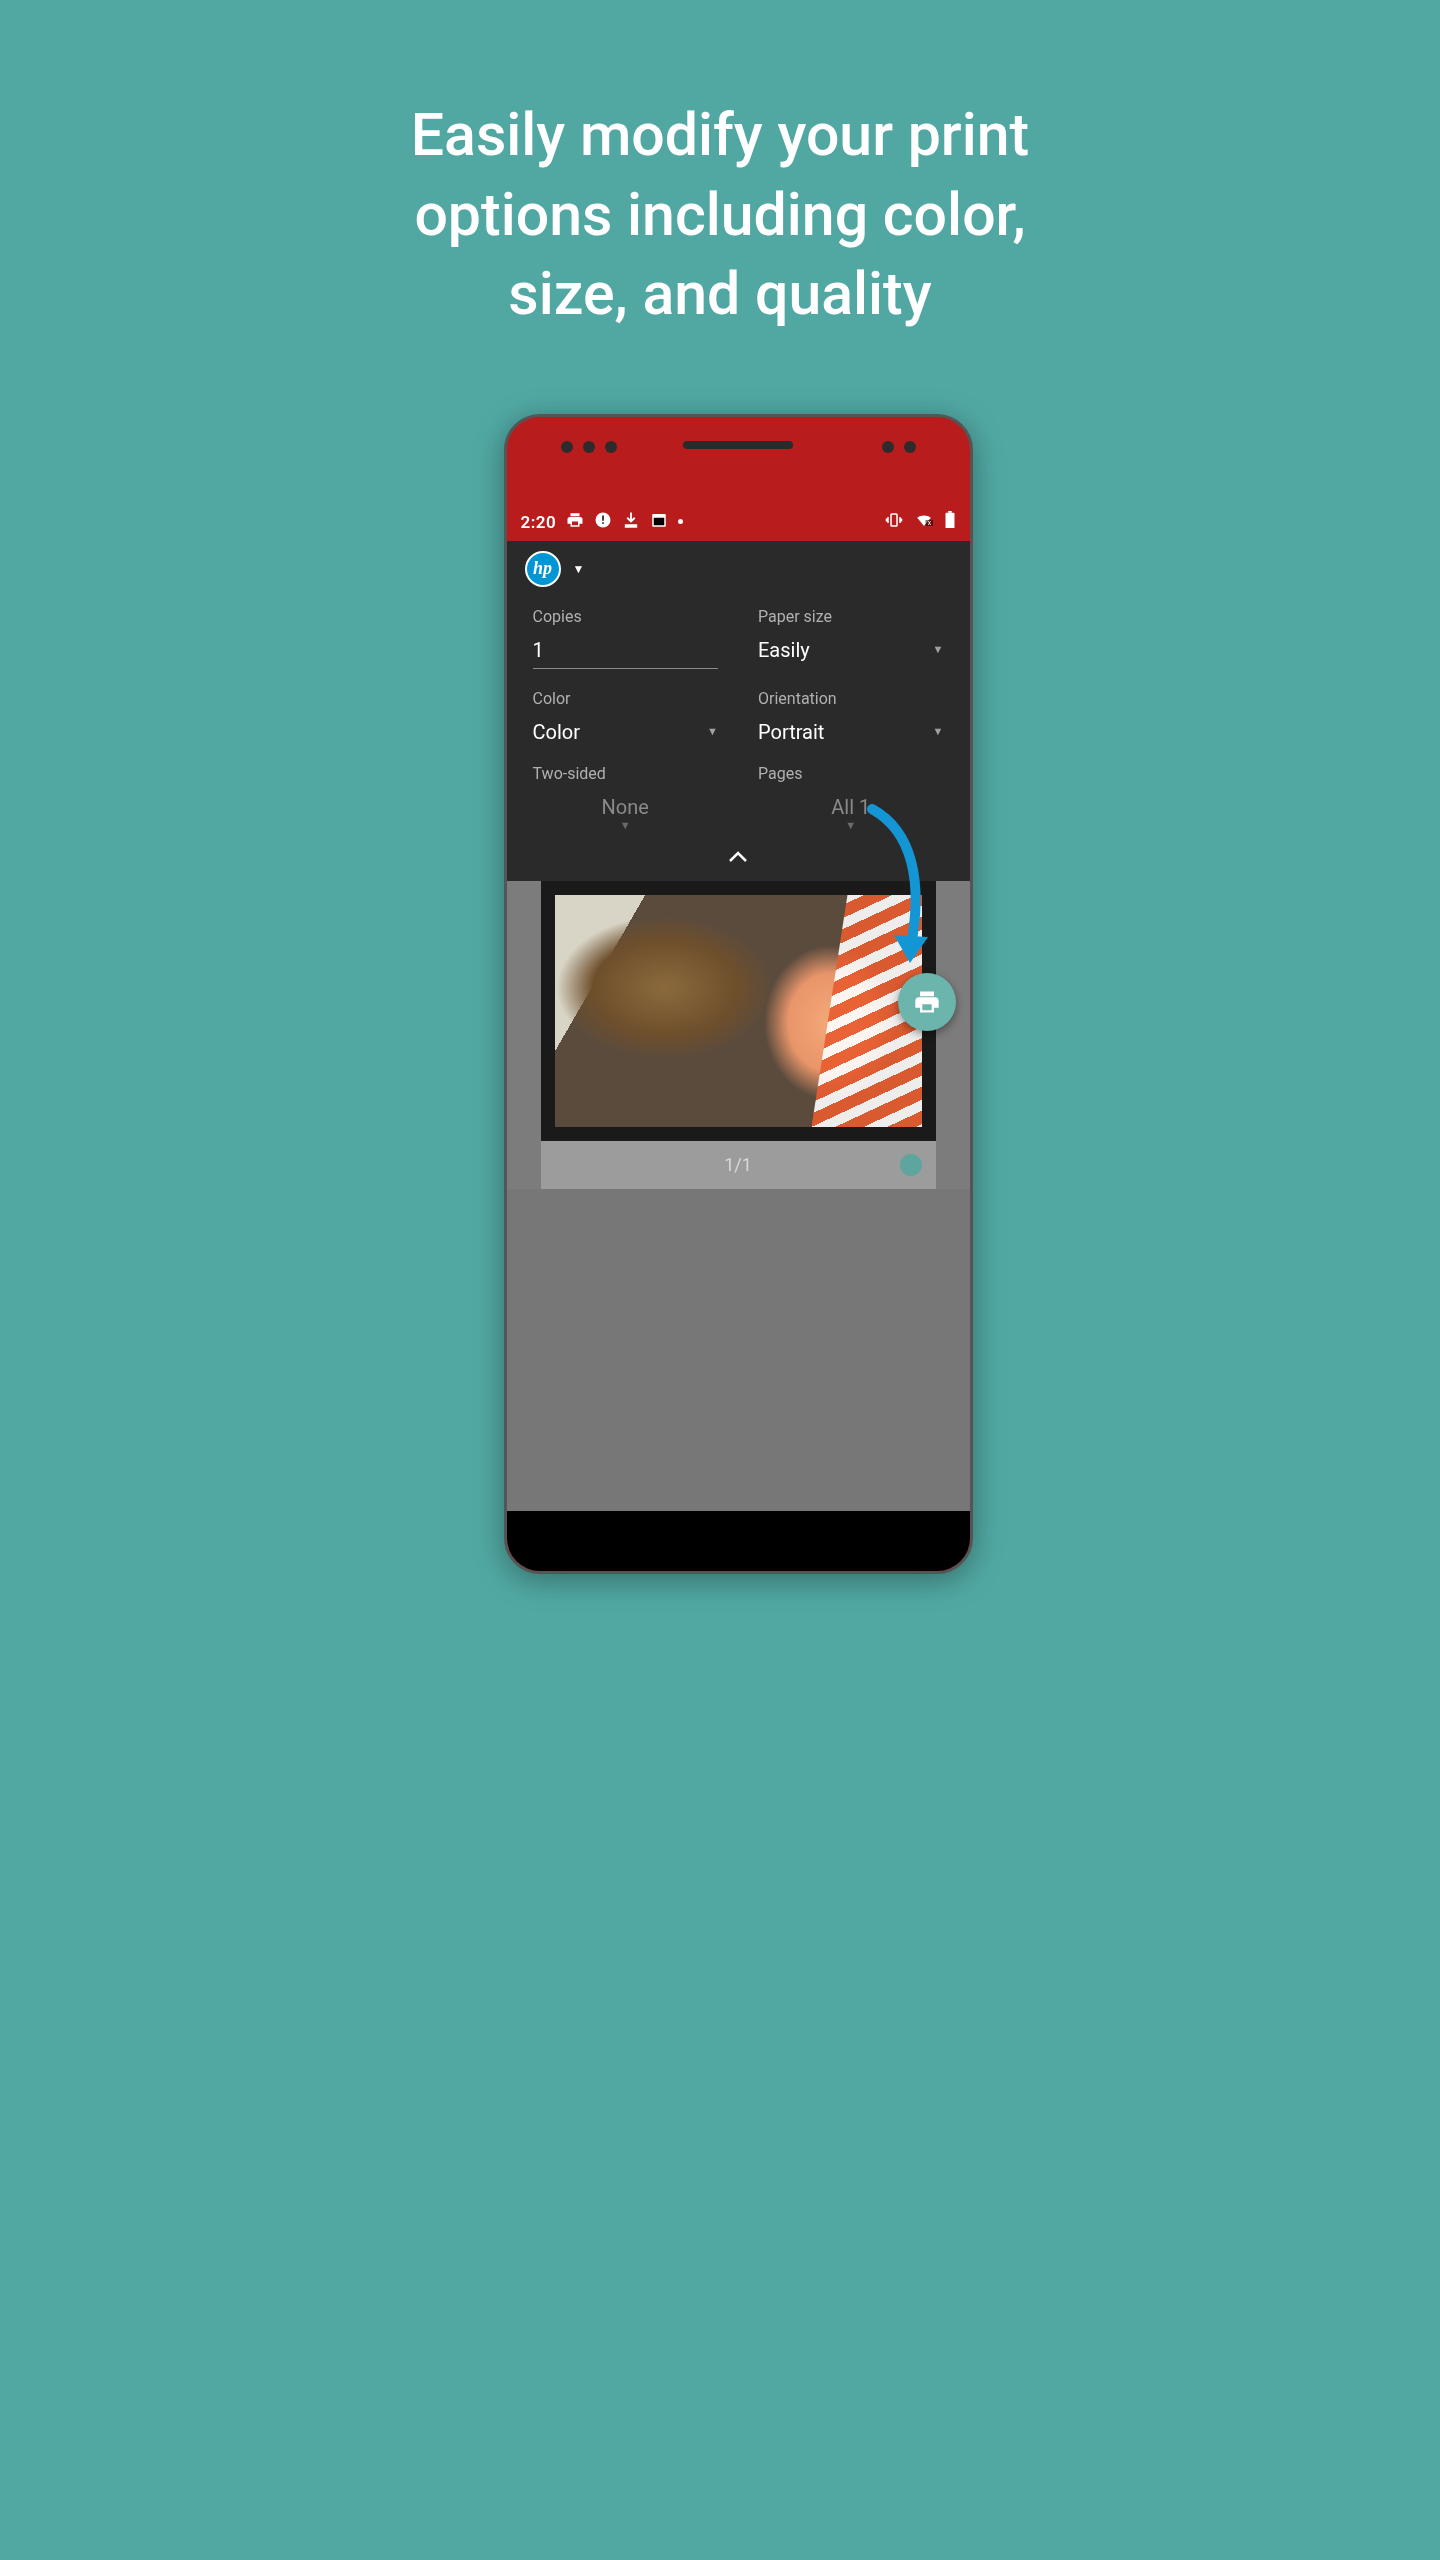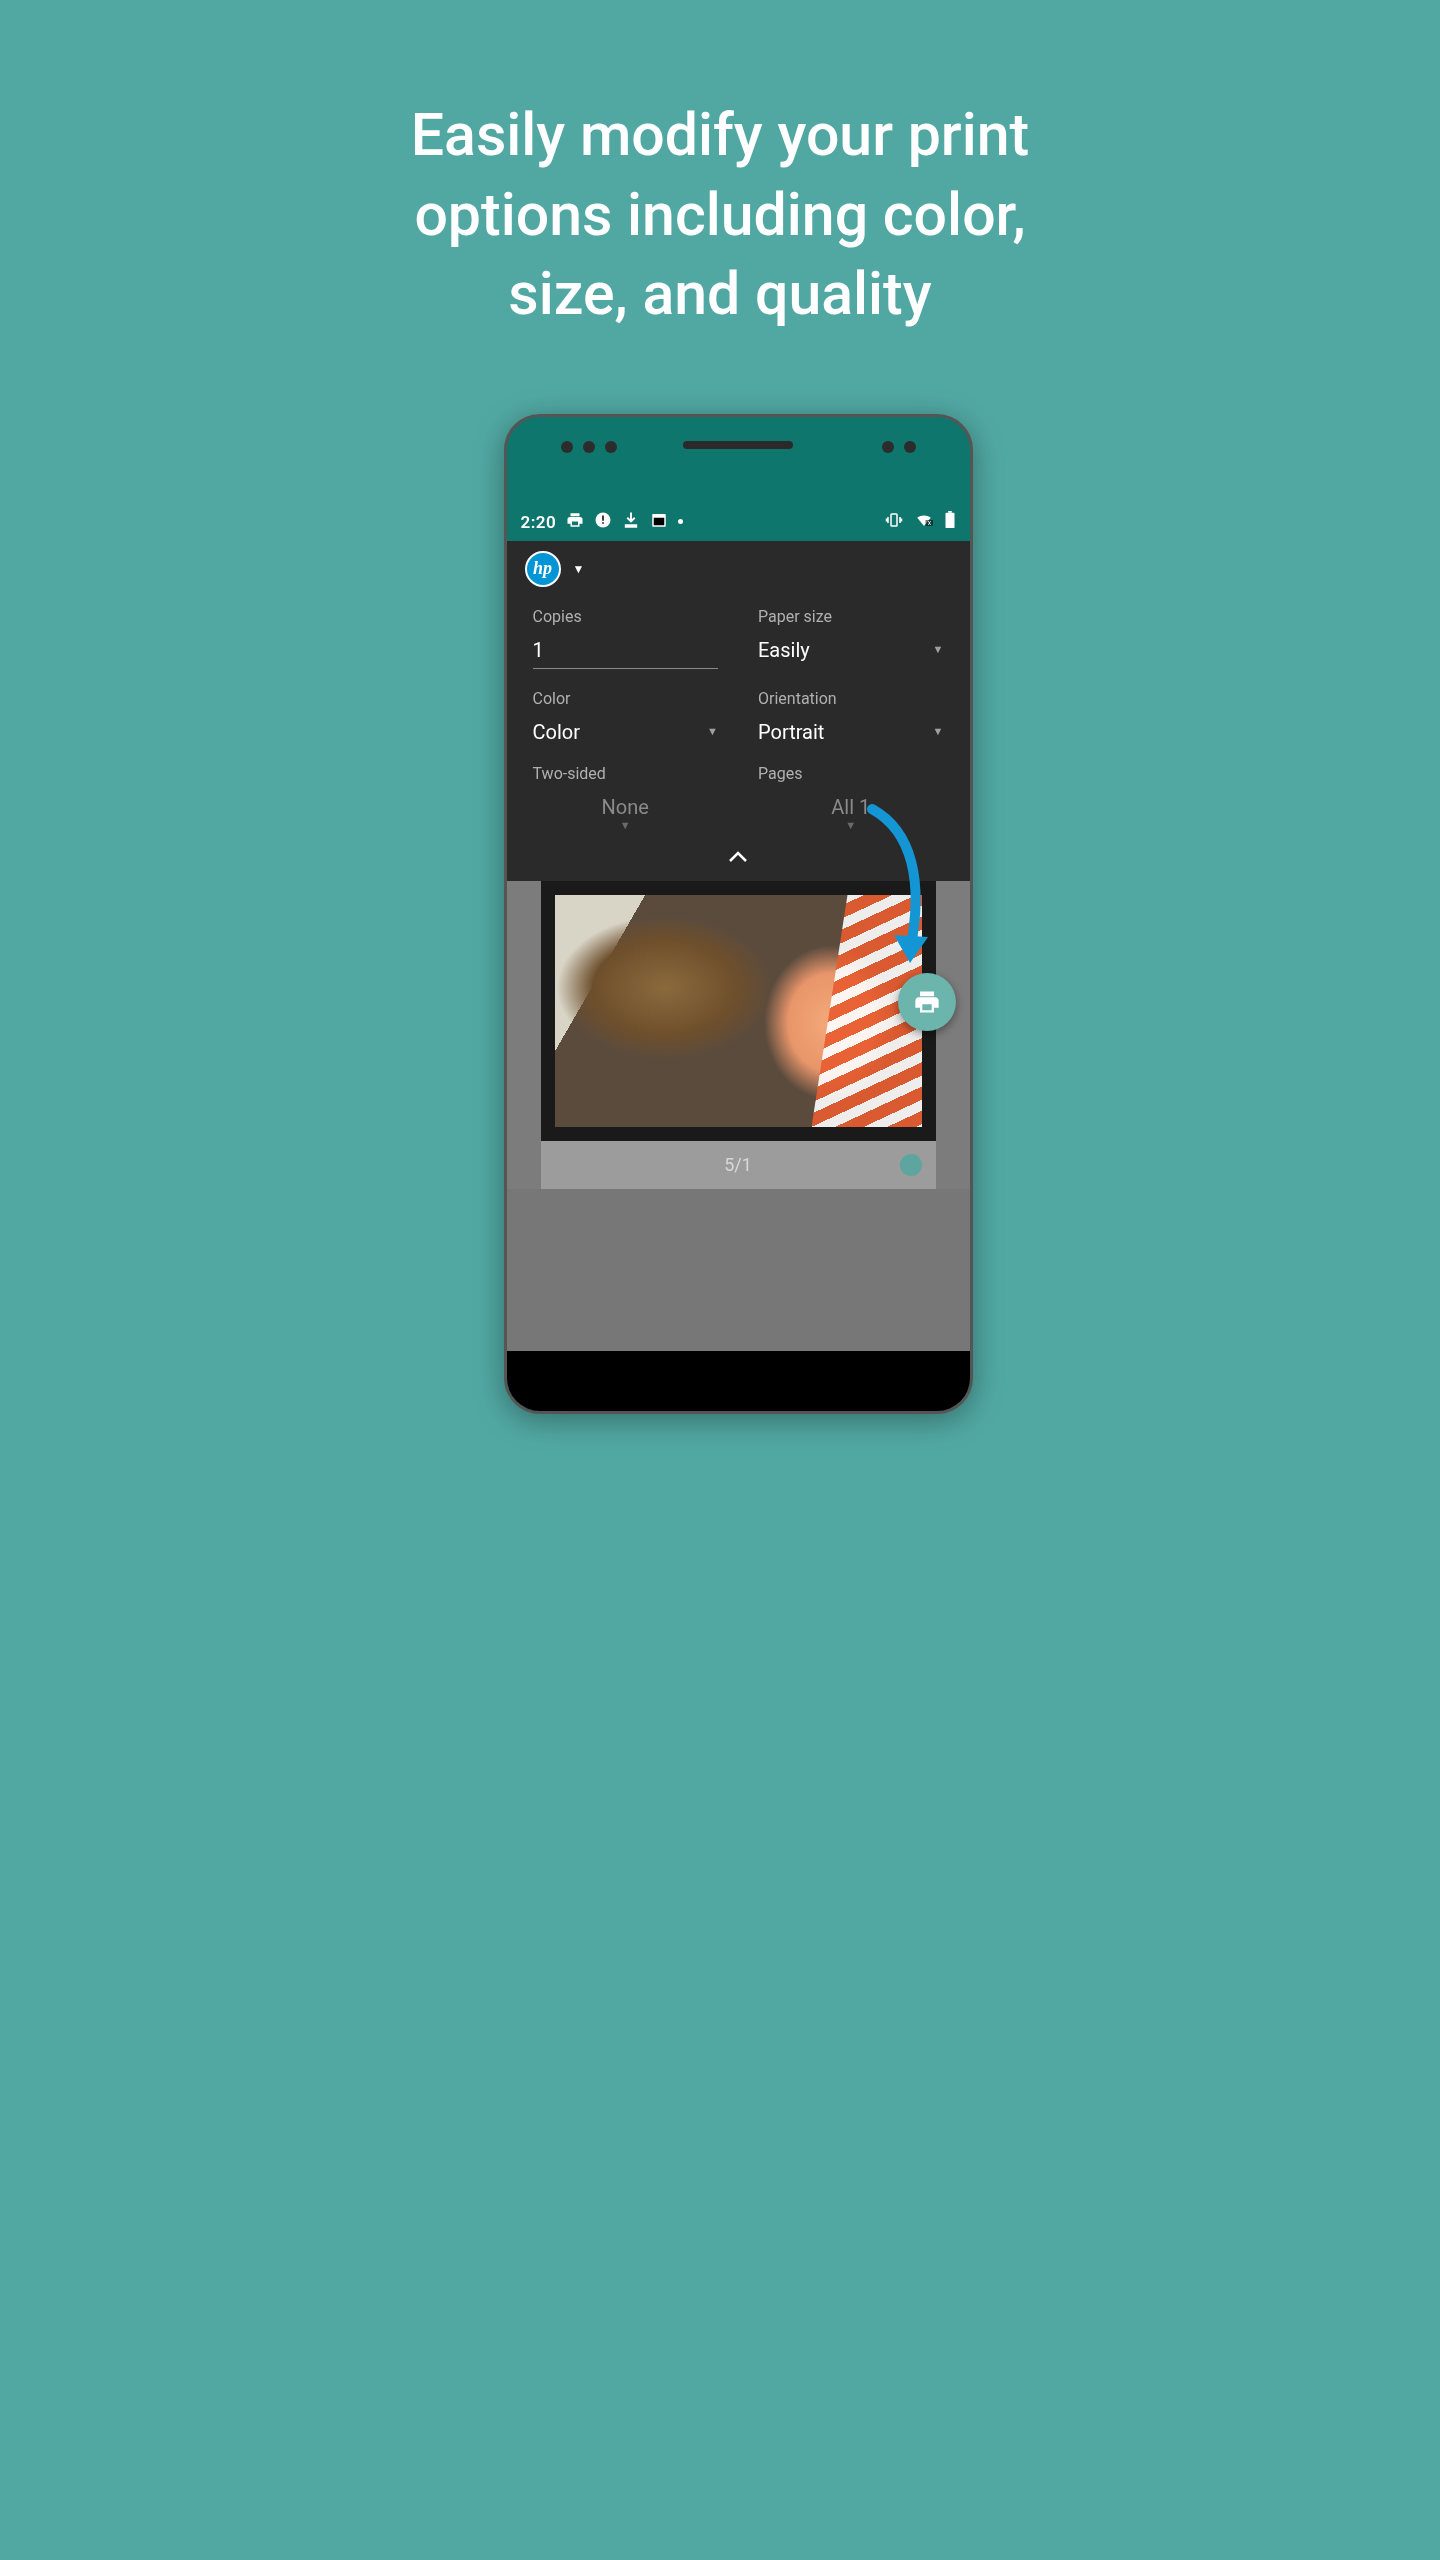--- a/index.html
+++ b/index.html
@@ -16,22 +16,22 @@
     color: #fff;
     font-size: 59px;
     font-weight: 500;
     text-align: center;
     line-height: 1.35;
     max-width: 700px;
     margin-bottom: 80px;
   }
   .phone {
     width: 469px;
-    height: 1000px;
-    background: #0f766e;
+    height: 1160px;
+    background: #b91c1c;
     border-radius: 36px;
     border: 3px solid #555;
     position: relative;
     overflow: hidden;
     box-shadow: 0 6px 30px rgba(0,0,0,.35);
     margin-left: 36px;
   }
   .phone-top {
     height: 90px;
     position: relative;
@@ -330,21 +330,21 @@
             <path d="M2 10 L10 2 L18 10" stroke="#fff" stroke-width="2.5" fill="none"></path>
           </svg>
       </div>
     </div>
 
     <div class="preview-below">
       <div class="page-card">
         <div class="photo"></div>
       </div>
       <div class="page-footer">
-        <span>5/1</span>
+        <span>1/1</span>
         <span class="page-check"></span>
       </div>
     </div>
 
     <svg class="arrow-svg" viewBox="0 0 110 180">
       <path d="M30 8 C 70 30, 82 80, 68 150" stroke="#1496d4" stroke-width="10" fill="none" stroke-linecap="round"></path>
       <path d="M52 134 L68 162 L86 136" fill="#1496d4"></path>
     </svg>
 
     <div class="fab">

